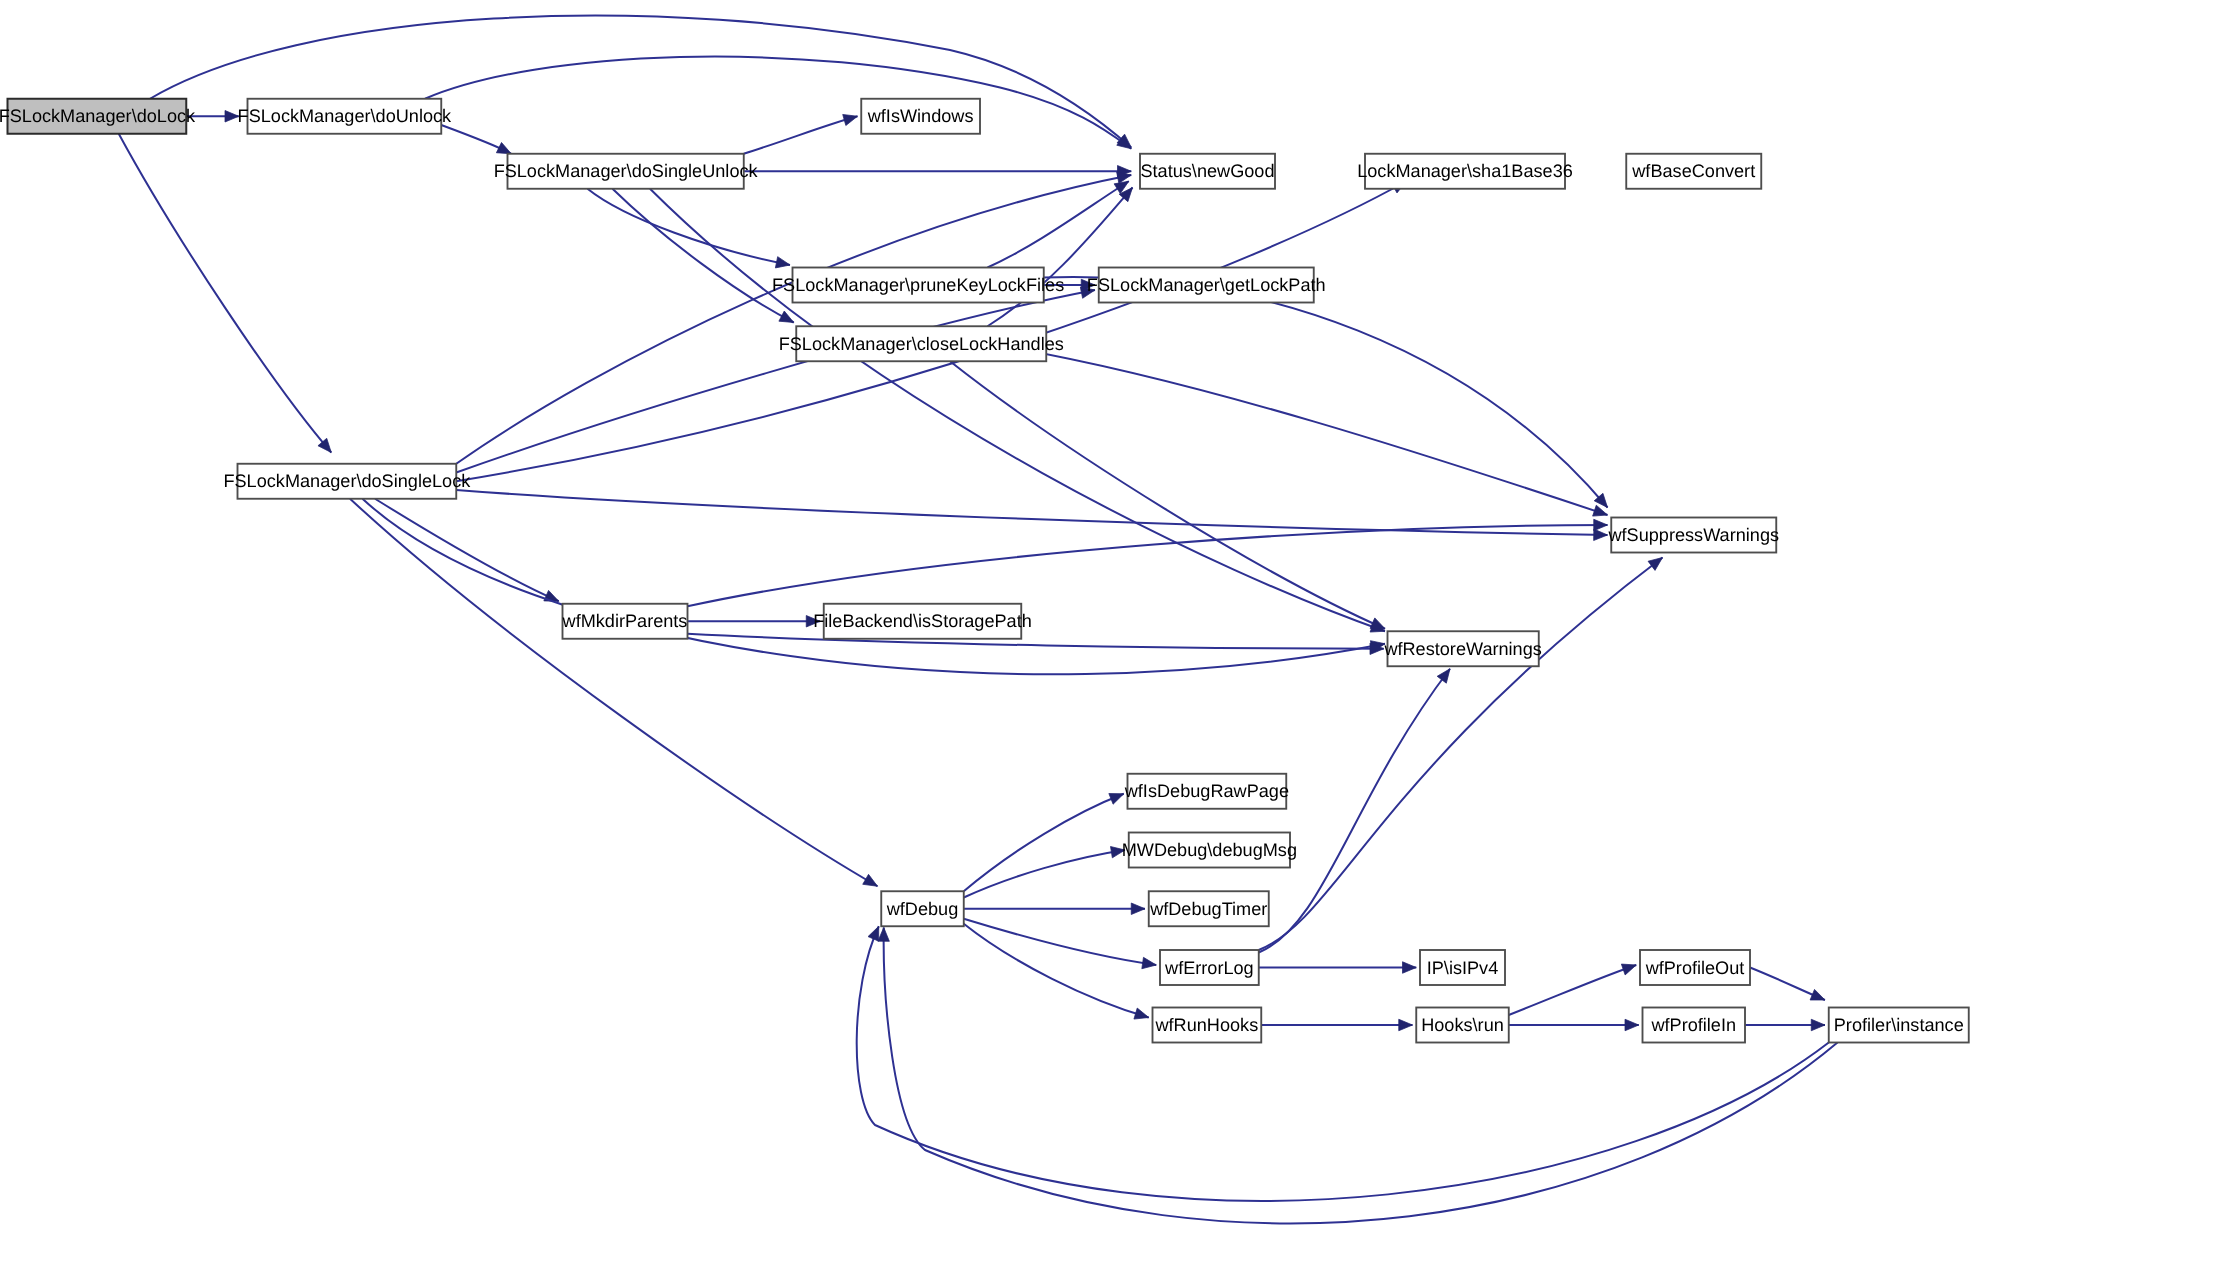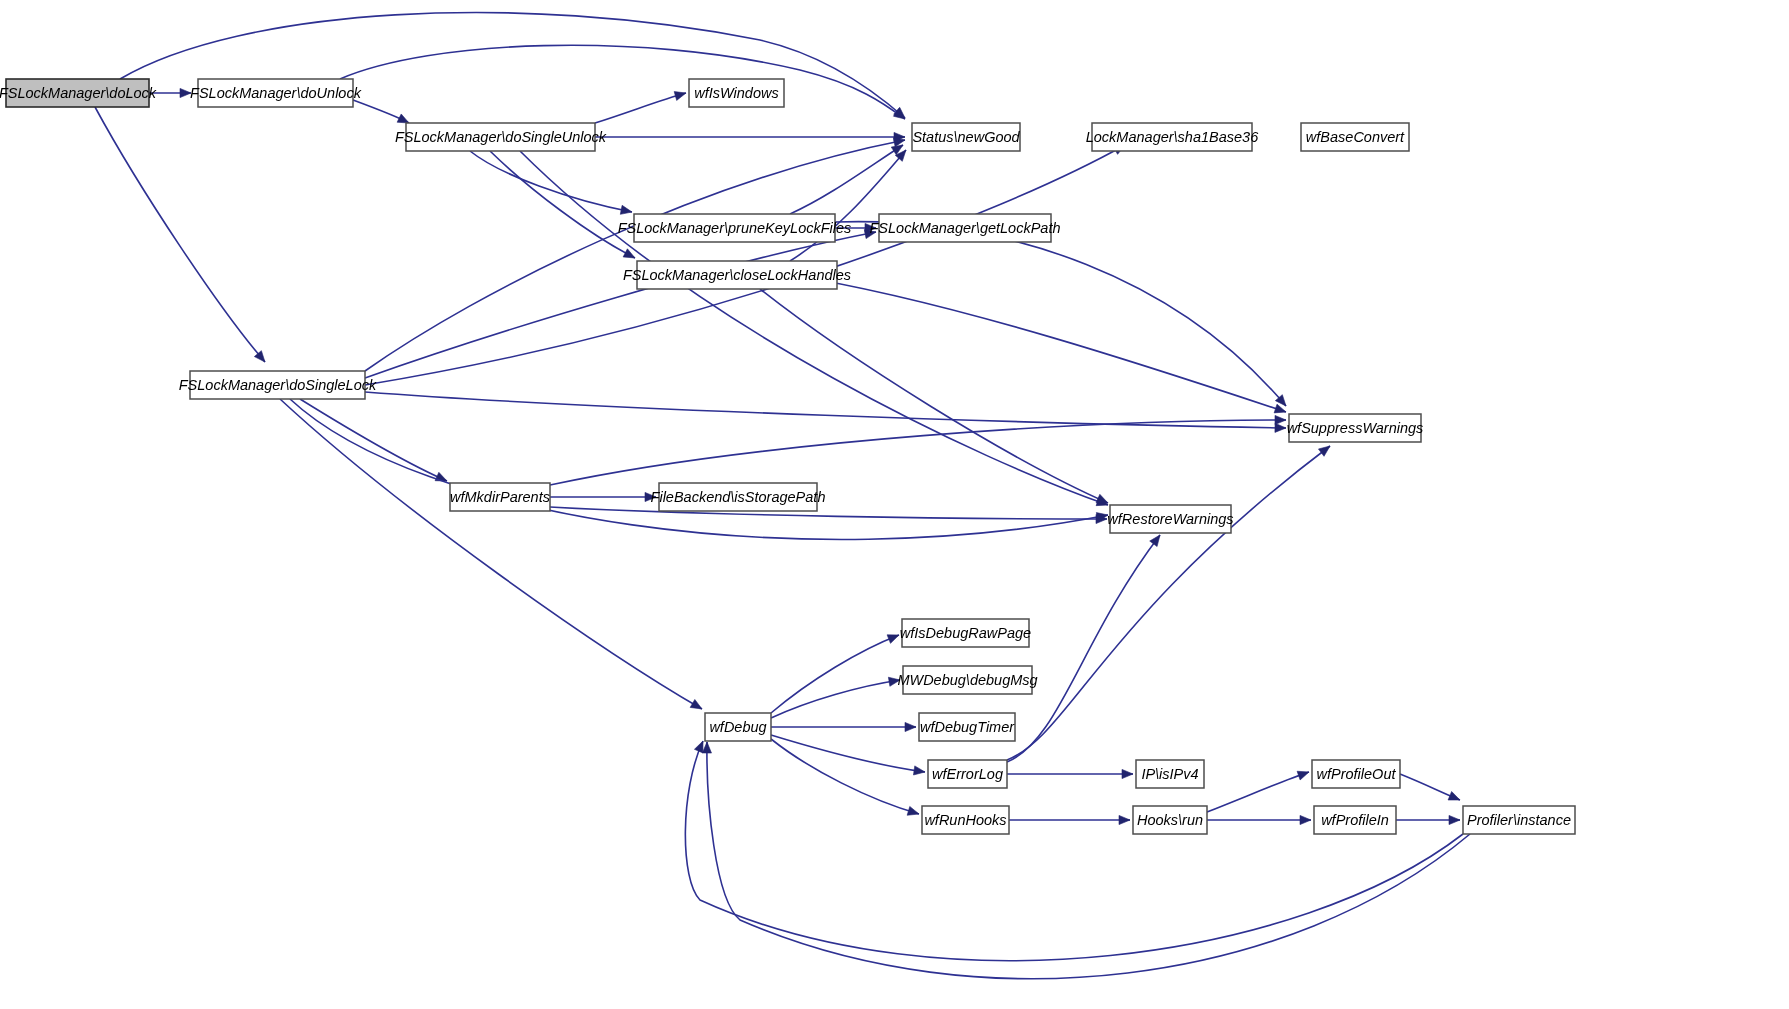--- a/index.html
+++ b/index.html
@@ -10,21 +10,20 @@
   body {
     font-family: "Liberation Sans", sans-serif;
     width: 1789px;
     height: 1009px;
     overflow: hidden;
   }
   #graph-root {
     position: relative;
     width: 1789px;
     height: 946px;
-    font-style: italic;
   }
   svg#callgraph {
     display: block;
     width: 1789px;
     height: 1009px;
   }
   .edge-path {
     fill: none;
     stroke: #2e3192;
     stroke-width: 1.6;

